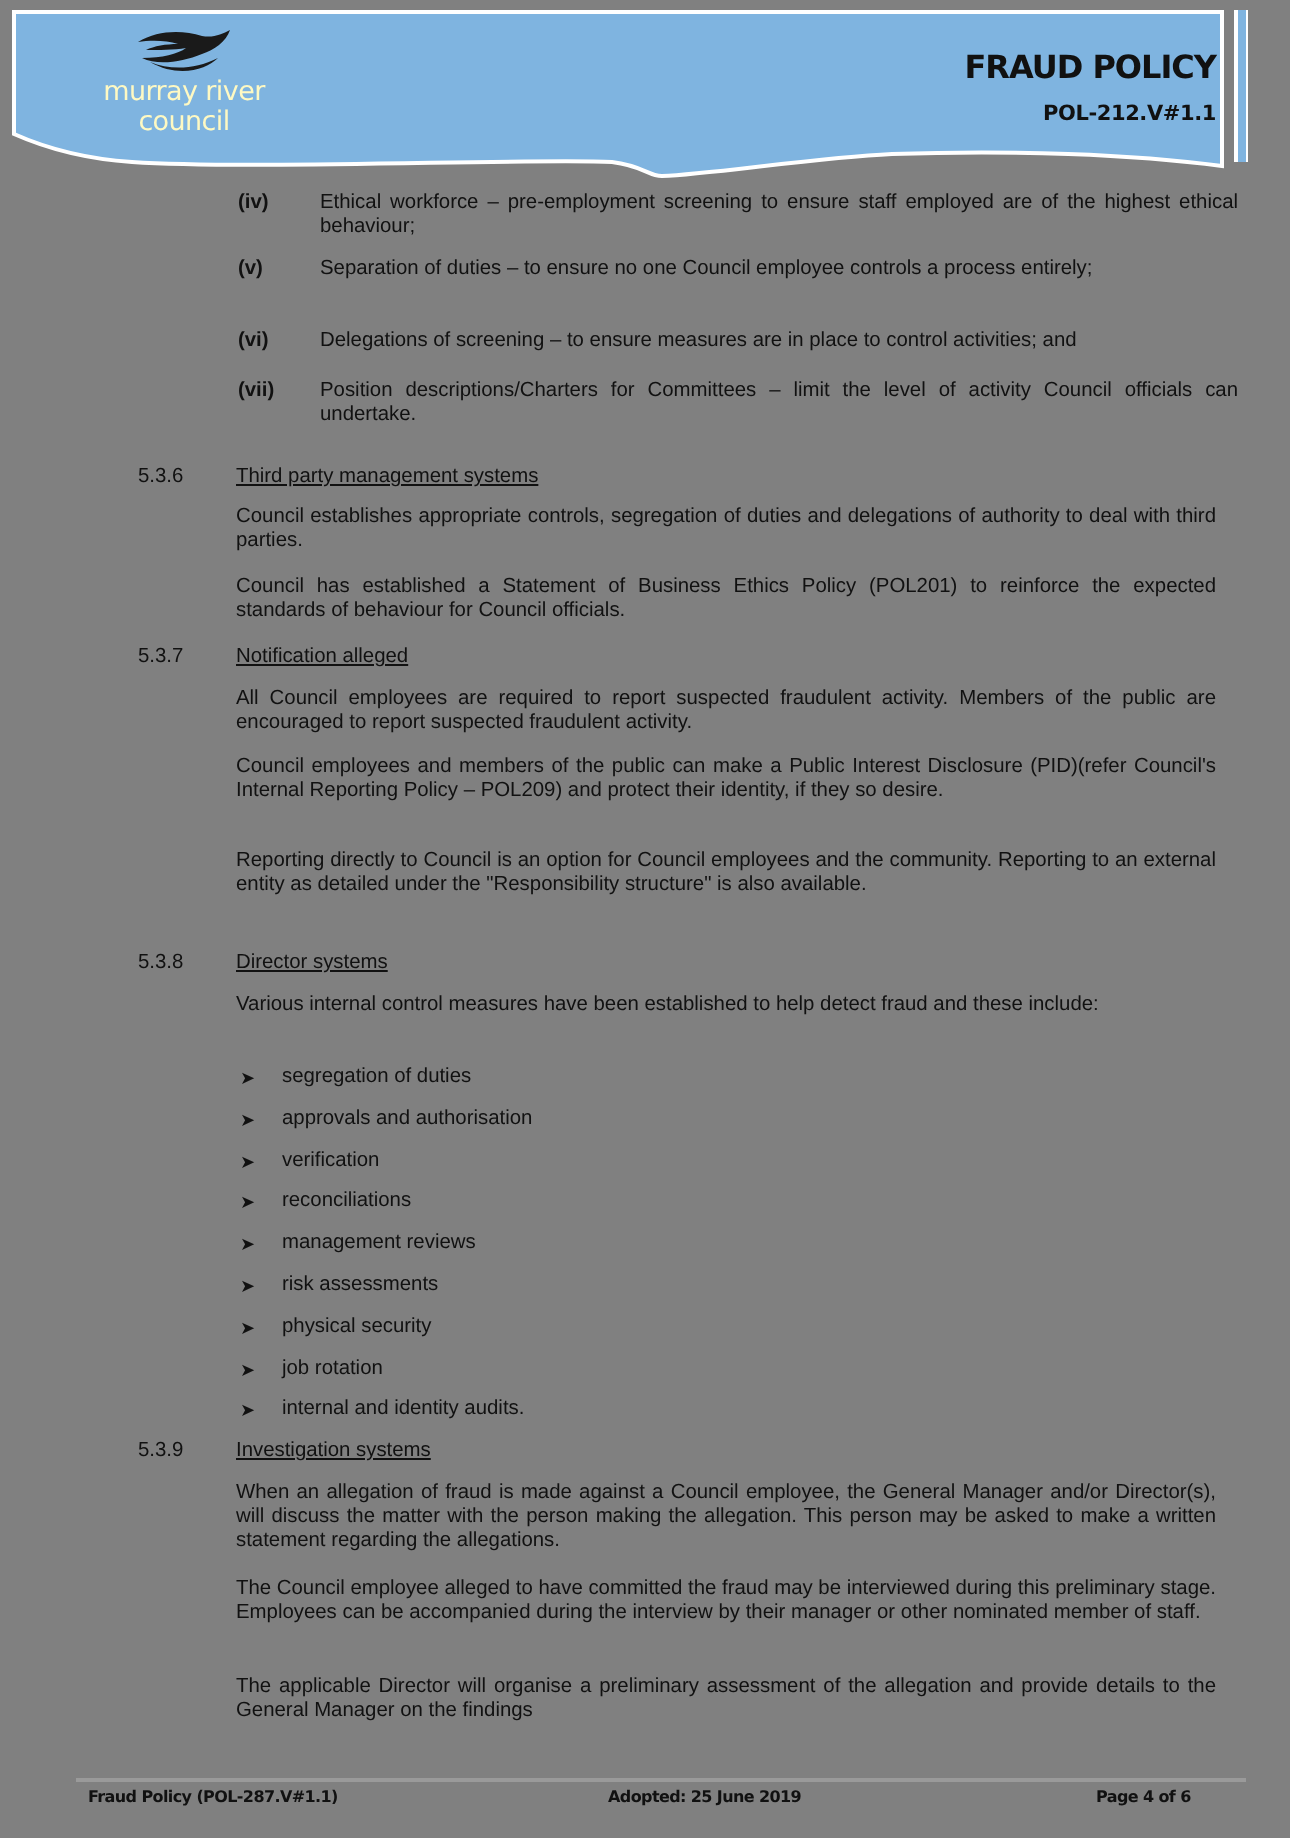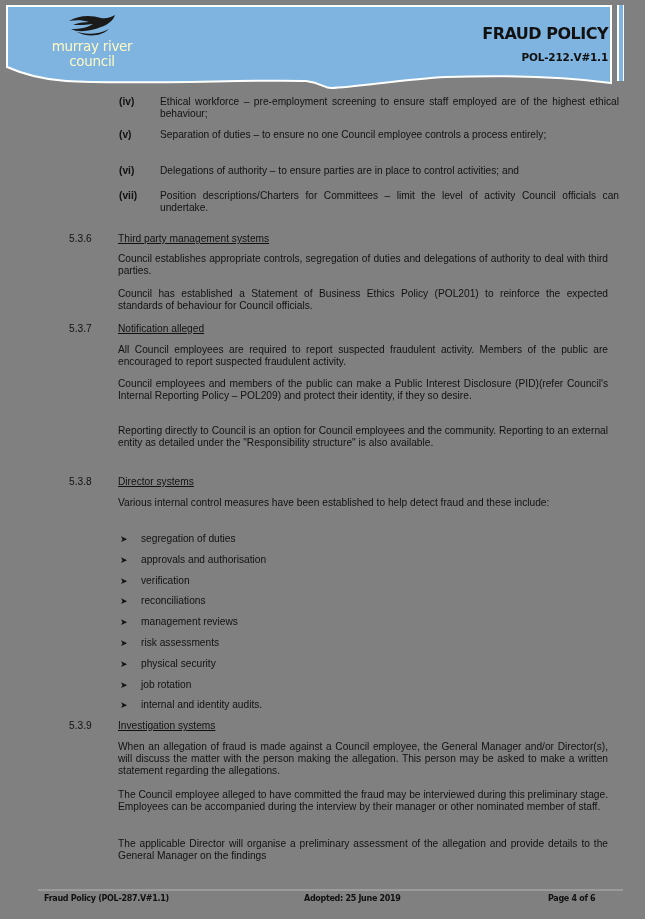--- a/index.html
+++ b/index.html
@@ -60,21 +60,21 @@
   <div class="item" style="top:96px">
     <span class="lbl">(iv)</span>
     <span class="txt">Ethical workforce – pre-employment screening to ensure staff employed are of the highest ethical behaviour;</span>
   </div>
   <div class="item" style="top:129px">
     <span class="lbl">(v)</span>
     <span class="txt">Separation of duties – to ensure no one Council employee controls a process entirely;</span>
   </div>
   <div class="item" style="top:165px">
     <span class="lbl">(vi)</span>
-    <span class="txt">Delegations of authority – to ensure parties are in place to control activities; and</span>
+    <span class="txt">Delegations of screening – to ensure measures are in place to control activities; and</span>
   </div>
   <div class="item" style="top:190px">
     <span class="lbl">(vii)</span>
     <span class="txt">Position descriptions/Charters for Committees – limit the level of activity Council officials can undertake.</span>
   </div>
 
   <div class="sec-num" style="top:233px">5.3.6</div>
   <div class="sec-head" style="top:233px">Third party management systems</div>
   <div class="para" style="top:253px">Council establishes appropriate controls, segregation of duties and delegations of authority to deal with third parties.</div>
   <div class="para" style="top:288px">Council has established a Statement of Business Ethics Policy (POL201) to reinforce the expected standards of behaviour for Council officials.</div>

